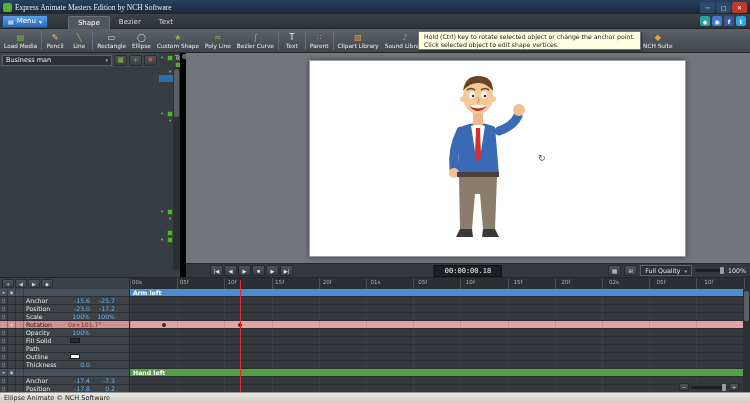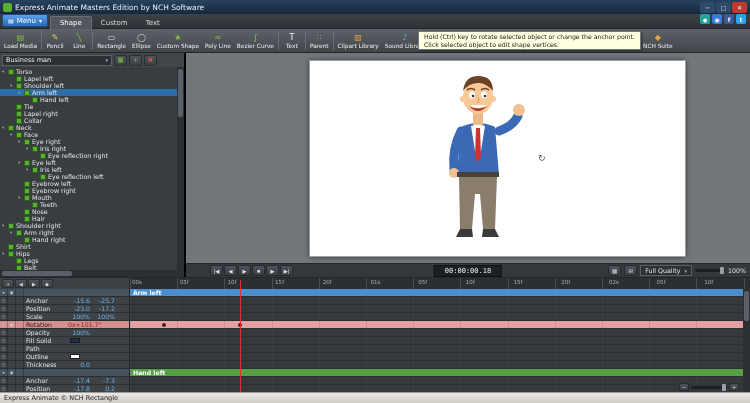--- a/index.html
+++ b/index.html
@@ -2,45 +2,45 @@
 <html><head>
 <meta charset="utf-8">
 <style>
   *{margin:0;padding:0;box-sizing:border-box;}
   html,body{background:#1e1e1e;}
   #app{width:750px;height:403px;font-family:"DejaVu Sans","Liberation Sans",sans-serif;display:flex;flex-direction:column;overflow:hidden;background:#3c4145;position:relative;color:#e0e0e0;}
 
   
   .titlebar{height:14px;flex:0 0 auto;background:linear-gradient(#27425f,#18283c);display:flex;align-items:center;padding:0 3px;gap:3px;font-size:7.5px;color:#e8eef5;}
   .app-logo{width:9px;height:9px;background:#58b030;border-radius:2px;flex:0 0 auto;}
-  .title-text{flex:1;white-space:nowrap;overflow:hidden;}
+  .title-text{flex:1;white-space:nowrap;overflow:hidden;font-family:Liberation Serif, serif;}
   .win-btn{width:15px;height:11px;font-size:6px;color:#cfe0f0;display:flex;align-items:center;justify-content:center;background:#2e4a6a;border-radius:2px;margin-left:1px;}
   .win-btn.close{background:#c0392b;color:#fff;}
 
   
-  .menubar{height:15px;flex:0 0 auto;background:linear-gradient(#3c4146,#2e3338);display:flex;align-items:flex-start;padding:0 2px;gap:2px;border-bottom:1px solid #23272b;}
+  .menubar{height:15px;flex:0 0 auto;background:linear-gradient(#3c4146,#2e3338);display:flex;align-items:center;padding:0 2px;gap:20px;border-bottom:1px solid #23272b;}
   .menu-button{height:13px;background:linear-gradient(#5aa0e8,#2a6ab8);border:1px solid #1a4a88;border-radius:2px;color:#fff;font-size:7px;display:flex;align-items:center;padding:0 5px;gap:3px;}
   .menu-button .mi{font-size:6px;}
   .tabs{display:flex;height:15px;align-items:flex-end;}
   .tab{height:13px;padding:0 9px;color:#d8d8d8;font-size:7px;display:flex;align-items:center;border-radius:2px 2px 0 0;}
   .tab.active{background:#51575c;border:1px solid #6a7076;border-bottom:none;color:#fff;}
   .social{margin-left:auto;display:flex;gap:2px;padding-right:2px;}
   .soc{width:10px;height:10px;border-radius:2px;color:#fff;font-size:6px;font-weight:bold;display:flex;align-items:center;justify-content:center;}
 
   
   .toolbar{height:24px;flex:0 0 auto;background:linear-gradient(#5c6268,#41464b);display:flex;align-items:stretch;padding:0 1px;position:relative;border-bottom:1px solid #23272b;}
   .tb-item{display:flex;flex-direction:column;align-items:center;justify-content:center;padding:1px 3px;min-width:24px;}
   .tb-ico{font-size:8px;line-height:9px;height:10px;}
   .tb-label{font-size:5.8px;color:#eceff1;white-space:nowrap;}
   .tb-sep{width:1px;background:#2e3338;border-right:1px solid #6a7076;margin:2px 1px;}
   .tooltip{position:absolute;left:418px;top:2px;background:#ffffe1;border:1px solid #767676;color:#222;font-size:6.2px;line-height:7.5px;padding:1px 5px;z-index:60;box-shadow:1px 1px 2px rgba(0,0,0,.45);white-space:nowrap;}
 
   
   .main{flex:1;display:flex;min-height:0;}
-  .left-panel{width:186px;flex:0 0 auto;background:#383d42;display:flex;flex-direction:column;border-right:2px solid #000000;position:relative;}
+  .left-panel{width:186px;flex:0 0 auto;background:#383d42;display:flex;flex-direction:row;border-right:6px solid #000000;position:relative;}
   .panel-top{height:14px;flex:0 0 auto;display:flex;align-items:center;gap:2px;padding:1px 2px;background:#41464b;}
   .obj-select{width:110px;height:11px;background:#2c3034;border:1px solid #596066;color:#eceff1;font-size:6.5px;display:flex;align-items:center;padding:0 3px;}
   .obj-select .arr{margin-left:auto;font-size:5px;color:#aab;}
   .pt-btn{width:13px;height:11px;background:linear-gradient(#4d5358,#3b4045);border:1px solid #2a2e32;border-radius:2px;font-size:6.5px;display:flex;align-items:center;justify-content:center;color:#7ac043;}
   .pt-btn.red{color:#e05050;}
   .tree{flex:1;overflow:hidden;padding-top:1px;}
   .tree-row{height:7px;display:flex;align-items:center;font-size:6.3px;color:#e4e4e4;white-space:nowrap;}
   .tree-row.selected{background:#2d6da8;}
   .tree-arrow{width:6px;font-size:4.5px;color:#9ab;flex:0 0 auto;}
   .tree-ico{width:6px;height:6px;background:#58b030;border:1px solid #2e6018;border-radius:1px;margin-right:2px;flex:0 0 auto;}
@@ -118,21 +118,21 @@
   </div>
 
   <div class="menubar">
     <div class="menu-button">
       <span class="mi">▤</span>
       <span>Menu</span>
       <span class="mi">▾</span>
     </div>
     <div class="tabs">
         <div class="tab active">Shape</div>
-        <div class="tab">Custom</div>
+        <div class="tab">Bezier</div>
         <div class="tab">Text</div>
       </div>
     <div class="social">
         <span class="soc" style="background: rgb(38, 166, 154);">◆</span>
         <span class="soc" style="background: rgb(59, 120, 216);">◉</span>
         <span class="soc" style="background: rgb(59, 89, 152);">f</span>
         <span class="soc" style="background: rgb(42, 163, 232);">t</span>
       </div>
   </div>
 
@@ -653,15 +653,15 @@
     <div class="tl-zoom">
       <span class="mini-btn" style="width:10px;height:8px;font-size:5.5px;">−</span>
       <div class="pb-slider">
           <span class="pb-thumb"></span>
         </div>
       <span class="mini-btn" style="width:10px;height:8px;font-size:5.5px;">+</span>
     </div>
   </div>
 
   <div class="statusbar">
-    <span>Express Animate © NCH Rectangle</span>
+    <span>Ellipse Animate © NCH Software</span>
   </div>
 </div>
 
 </body></html>

